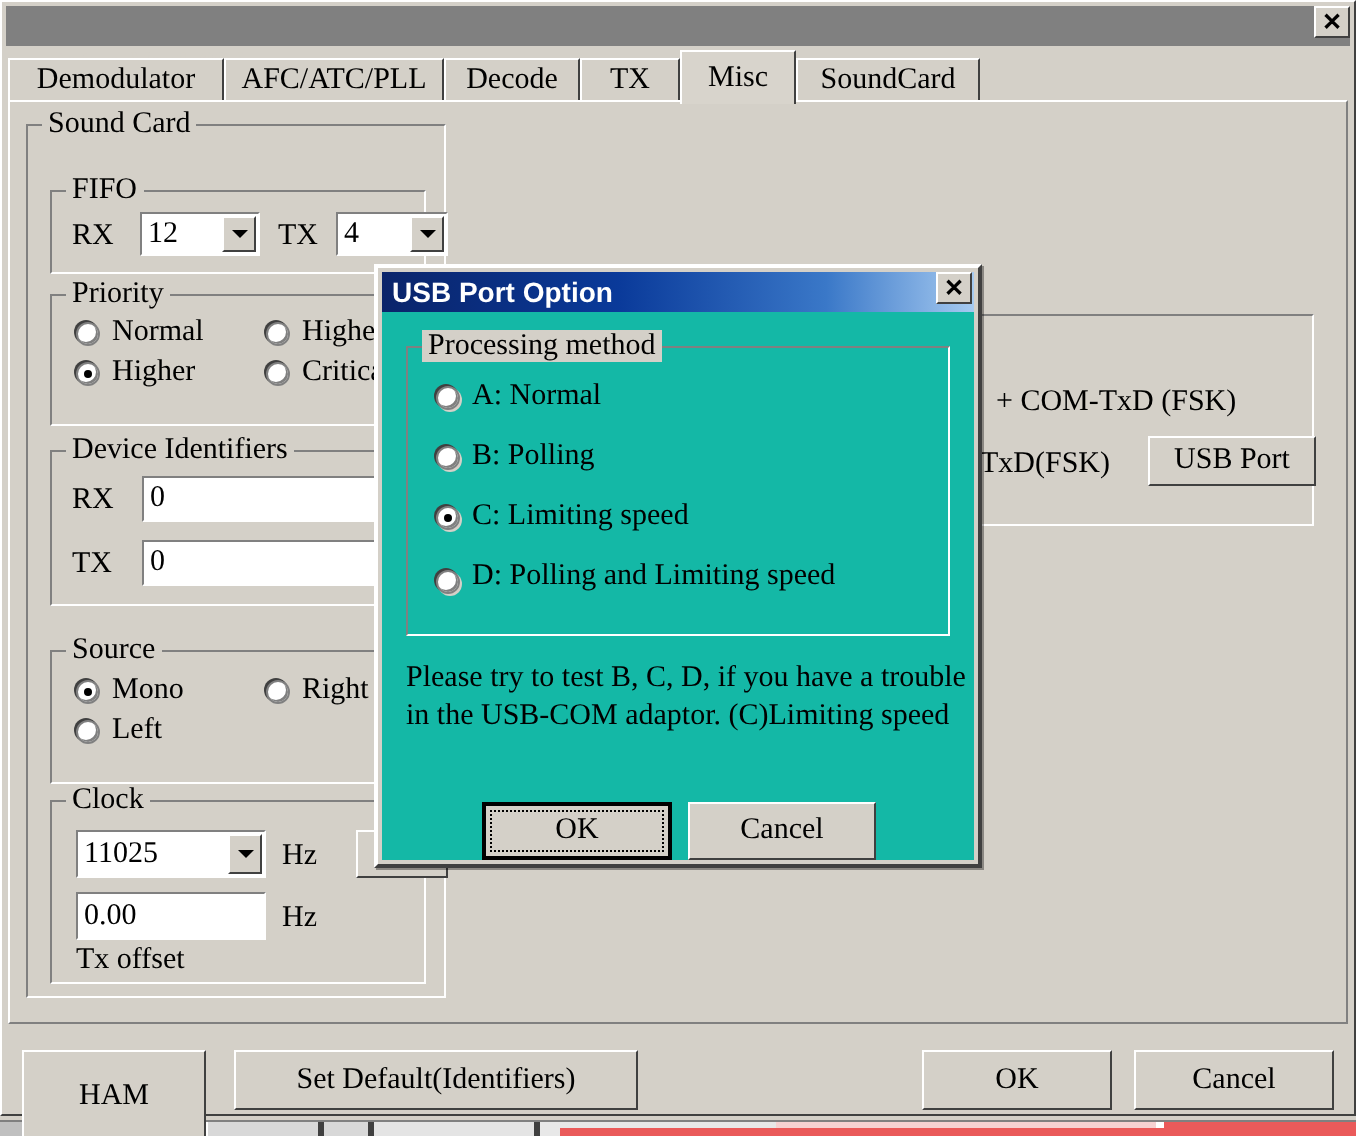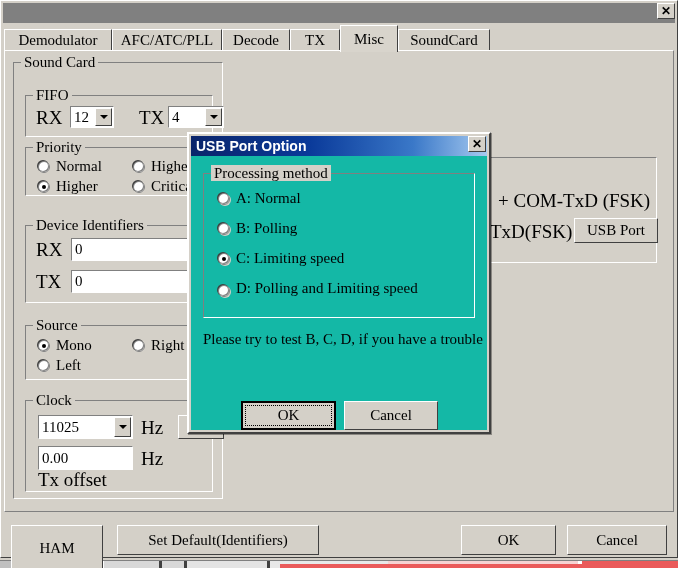--- a/index.html
+++ b/index.html
@@ -45,21 +45,21 @@
 
   
   .gb{position:absolute;border:1px solid #808080;border-right-color:#ffffff;border-bottom-color:#ffffff;
     box-sizing:border-box;}
   .gb::after{content:"";position:absolute;left:-1px;top:-1px;right:0px;bottom:0px;
     border:1px solid #ffffff;border-left-color:#ffffff;border-top-color:#ffffff;
     border-right-color:transparent;border-bottom-color:transparent;pointer-events:none;display:none;}
   .gb-label{position:absolute;top:-9px;left:7px;background:#d4d0c8;padding:0 3px;font-size:15px;line-height:16px;}
 
   
-  .lbl{position:absolute;font-size:19px;line-height:18px;white-space:nowrap;}
+  .lbl{position:absolute;font-size:15px;line-height:18px;white-space:nowrap;}
   .txtbox{position:absolute;background:#ffffff;box-sizing:border-box;
     border-top:1px solid #808080;border-left:1px solid #808080;
     border-right:1px solid #ffffff;border-bottom:1px solid #ffffff;
     font-size:15px;line-height:1;display:flex;align-items:center;padding-left:3px;
     font-family:"Liberation Serif",serif;}
   .combo{position:absolute;background:#ffffff;box-sizing:border-box;
     border-top:1px solid #808080;border-left:1px solid #808080;
     border-right:1px solid #ffffff;border-bottom:1px solid #ffffff;
     font-size:15px;display:flex;align-items:center;padding-left:3px;}
   .combo .arrowbtn{position:absolute;right:1px;top:1px;bottom:1px;width:17px;background:#d4d0c8;
@@ -147,36 +147,36 @@
     </div>
 
     <div class="tabpage">
 
       <div class="gb" style="left:8px;top:11px;width:210px;height:437px;">
         <span class="gb-label">Sound Card</span>
 
         <div class="gb" style="left:11px;top:32px;width:188px;height:42px;padding-left:12px;">
           <span class="gb-label">FIFO</span>
           <span class="lbl" style="left:10px;top:13px;">RX</span>
-          <div class="combo" style="left:44px;top:10px;width:44px;height:22px;">
+          <div class="combo" style="left:44px;top:10px;width:60px;height:22px;">
             <span>12</span>
             <span class="arrowbtn">
                 <i class="arrow-dn"></i>
               </span>
           </div>
           <span class="lbl" style="left:113px;top:13px;">TX</span>
           <div class="combo" style="left:142px;top:10px;width:56px;height:22px;">
             <span>4</span>
             <span class="arrowbtn">
                 <i class="arrow-dn"></i>
               </span>
           </div>
         </div>
 
-        <div class="gb" style="left:11px;top:84px;width:188px;height:49px;">
+        <div class="gb" style="left:11px;top:84px;width:188px;height:66px;">
           <span class="gb-label">Priority</span>
           <div class="radio" style="left:12px;top:10px;">
             <span class="dot"></span>
             <span>Normal</span>
           </div>
           <div class="radio" style="left:107px;top:10px;">
             <span class="dot"></span>
             <span>Highest</span>
           </div>
           <div class="radio" style="left:12px;top:30px;">
@@ -200,21 +200,21 @@
           </div>
           <span class="lbl" style="left:10px;top:47px;">TX</span>
           <div class="combo" style="left:45px;top:44px;width:140px;height:23px;">
             <span>0</span>
             <span class="arrowbtn">
                 <i class="arrow-dn"></i>
               </span>
           </div>
         </div>
 
-        <div class="gb" style="left:11px;top:262px;width:188px;height:55px;padding-left:25px;">
+        <div class="gb" style="left:11px;top:262px;width:188px;height:67px;padding-left:25px;">
           <span class="gb-label">Source</span>
           <div class="radio" style="left:12px;top:11px;">
             <span class="dot on"></span>
             <span>Mono</span>
           </div>
           <div class="radio" style="left:107px;top:11px;">
             <span class="dot"></span>
             <span>Right</span>
           </div>
           <div class="radio" style="left:12px;top:31px;">
@@ -292,20 +292,21 @@
           <span class="dot on"></span>
           <span>C: Limiting speed</span>
         </div>
         <div class="radio" style="left:14px;top:106px;align-items:flex-end;">
           <span class="dot"></span>
           <span>D: Polling and Limiting speed</span>
         </div>
       </div>
 
       <span class="note" style="left:12px;top:174px;">Please try to test B, C, D, if you have a trouble</span>
+      <span class="note" style="left:12px;top:193px;">in the USB-COM adaptor. (C)Limiting speed</span>
 
       <div class="btn default" style="left:50px;top:245px;width:95px;height:29px;">
         <span class="focusrect"></span>
         <span>OK</span>
       </div>
       <div class="btn" style="left:153px;top:245px;width:94px;height:29px;">
         <span>Cancel</span>
       </div>
     </div>
   </div>

